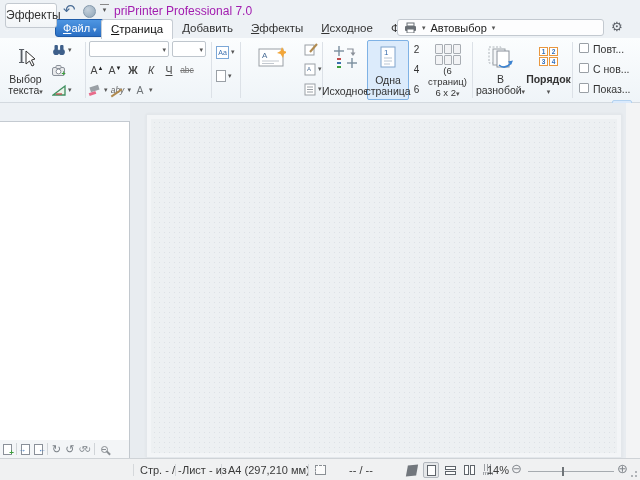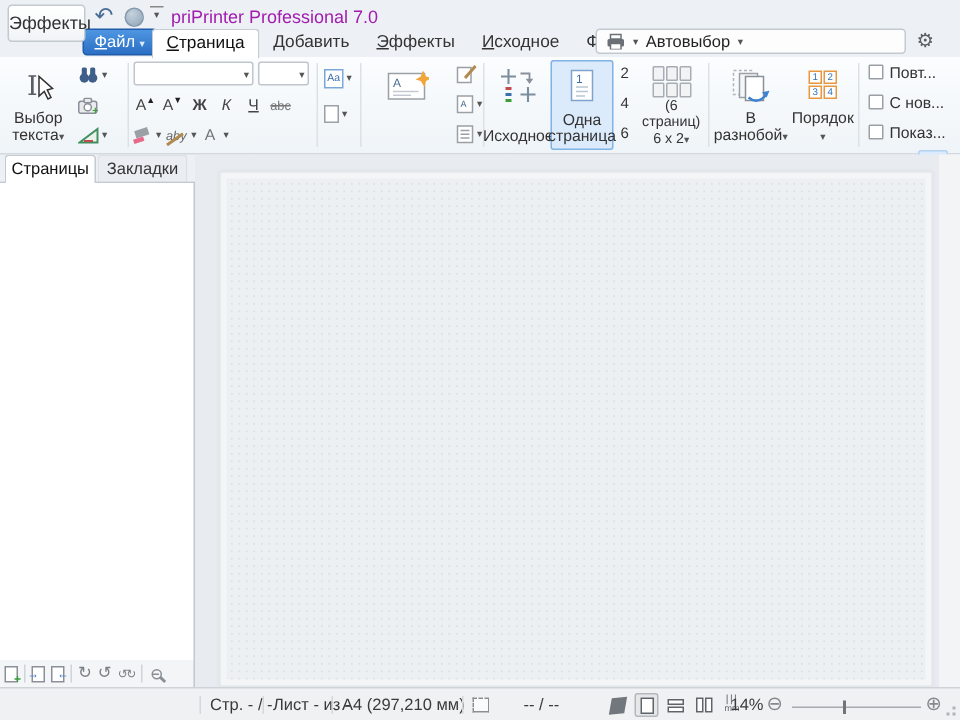--- a/index.html
+++ b/index.html
@@ -335,21 +335,21 @@
           <rect x="2" y="2" width="12" height="16" fill="none" stroke="#aeb4ba" stroke-dasharray="2 1.5"></rect>
           <rect x="6" y="4" width="12" height="16" fill="#f4f6f8" stroke="#9aa0a6"></rect>
           <rect x="10" y="6" width="12" height="16" fill="#fff" stroke="#8a9099"></rect>
           <path d="M12 20 q6 5 12 -2" fill="none" stroke="#3b82d0" stroke-width="1.6"></path>
           <polygon points="24,20 26,15.5 21,16.5" fill="#3b82d0"></polygon>
         </svg>
     </div>
     <div class="lbl"><span>В</span><br><span>разнобой</span><span class="dd">▾</span></div>
   </div>
 
-  <div class="bigbtn" style="left:527px; width:43px;">
+  <div class="bigbtn" style="left:527px; width:43px;font-weight:bold;">
     <div class="ico-area" style="height:24px;">
       <div class="grid4">
         <span>1</span>
         <span>2</span>
         <span>3</span>
         <span>4</span>
       </div>
     </div>
     <div class="lbl"><span>Порядок</span><br><span class="dd">▾</span></div>
   </div>
@@ -368,24 +368,20 @@
     <span class="chkbox"></span>
     <span class="chklbl">Показ...</span>
   </div>
 </div>
 
 <div class="abs" id="pin-btn">
     <i></i>
   </div>
 
 <div class="abs" id="sidebar">
-  <div id="side-tabs">
-    <span class="side-tab active" style="left:3px; width:61px;">Страницы</span>
-    <span class="side-tab inactive" style="left:65px; width:60px;">Закладки</span>
-  </div>
   <div id="side-content"></div>
   <div id="side-toolbar">
     <span class="tpage">
         <span class="mark" style="color:#3b9e3b; right:-3px; bottom:-3px;">+</span>
       </span>
     <span class="tsep"></span>
     <span class="tpage">
         <span class="mark" style="color:#2f6fbd; left:-4px; top:1px;">→</span>
       </span>
     <span class="tpage">

